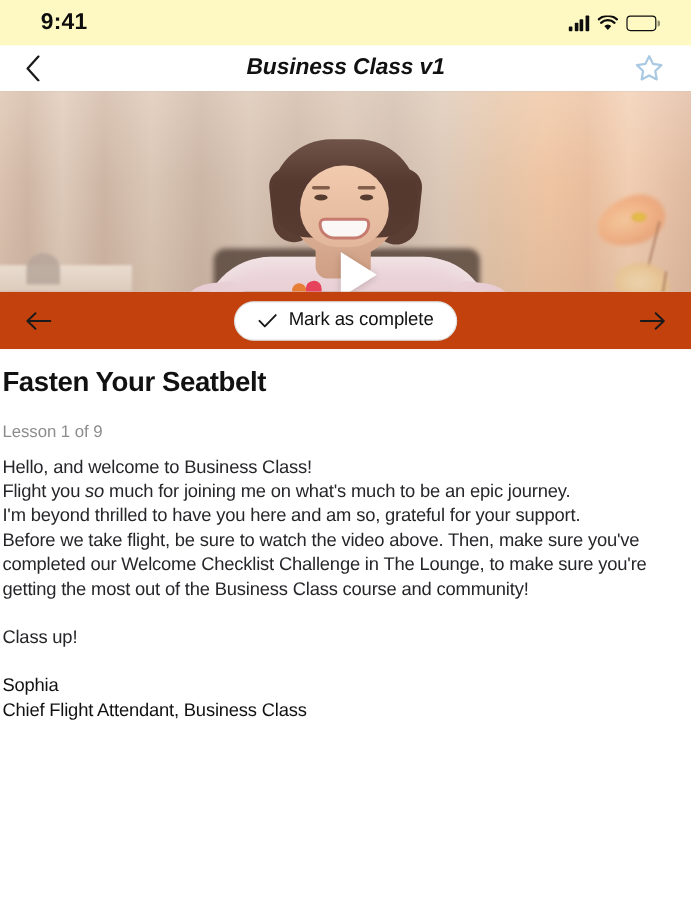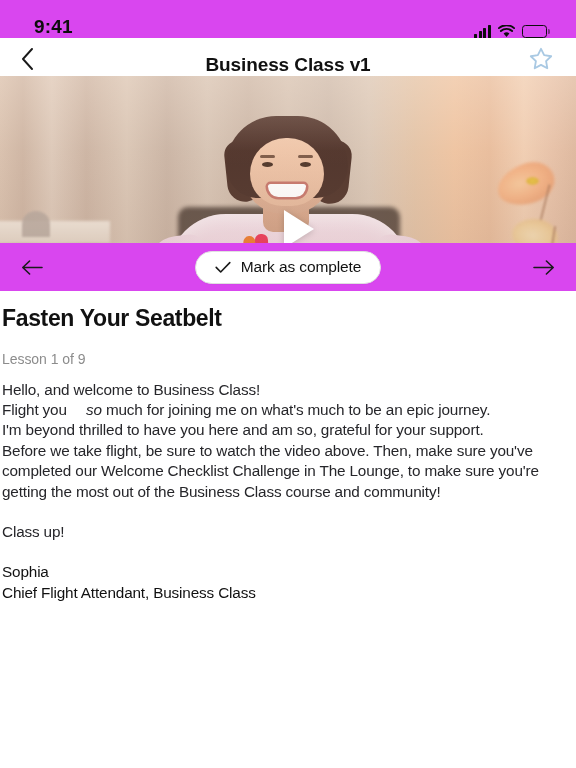--- a/index.html
+++ b/index.html
@@ -20,24 +20,24 @@
     background: #ffffff;
     display: flex;
     flex-direction: column;
   }
 
   
   .status-bar {
     height: 38px;
     flex: 0 0 38px;
     display: flex;
-    align-items: flex-end;
+    align-items: center;
     justify-content: space-between;
     padding: 0 26px 0 34px;
-    background: #d946ef;
+    background: #fef9c3;
     gap: 28px;
   }
   .status-time {
     font-size: 19px;
     font-weight: bold;
     letter-spacing: 0.2px;
     color: #0d0d0d;
   }
   .status-icons {
     display: flex;
@@ -81,25 +81,26 @@
     opacity: 0.45;
     margin-left: 1.2px;
     border-radius: 0 1.5px 1.5px 0;
   }
 
   
   .app-header {
     height: 38px;
     flex: 0 0 38px;
     display: flex;
-    align-items: flex-end;
+    align-items: center;
     justify-content: space-between;
     padding: 0 18px 0 10px;
     background: #ffffff;
     position: relative;
+    font-style: italic;
   }
   .back-btn {
     width: 34px; height: 34px;
     display: flex; align-items: center; justify-content: center;
     cursor: pointer;
   }
   .header-title {
     position: absolute;
     left: 0; right: 0;
     text-align: center;
@@ -342,21 +343,21 @@
     cursor: pointer;
   }
 
   
   .lesson-nav {
     flex: 0 0 48px;
     display: flex;
     align-items: center;
     justify-content: space-between;
     padding: 0 14px;
-    background: #d946ef;
+    background: #c2410c;
   }
   .nav-arrow {
     width: 36px; height: 36px;
     display: flex; align-items: center; justify-content: center;
     cursor: pointer;
   }
   .complete-btn {
     display: inline-flex;
     align-items: center;
     gap: 10px;
@@ -394,21 +395,21 @@
   }
   .lesson-body {
     margin-top: 13px;
     font-size: 15.3px;
     line-height: 20.4px;
     color: #26262a;
     letter-spacing: -0.15px;
   }
   .lesson-body p { margin: 0; }
   .lesson-body .spacer { height: 20px; }
-  .lesson-body em { font-style: italic; margin-left: 15px; }
+  .lesson-body em { font-style: italic; }
   .sign-off { font-weight: normal; color: #111111; }
 </style>
 </head>
 <body>
 
 <div class="phone">
 
   <div class="status-bar">
     <div class="status-time">9:41</div>
     <div class="status-icons">

